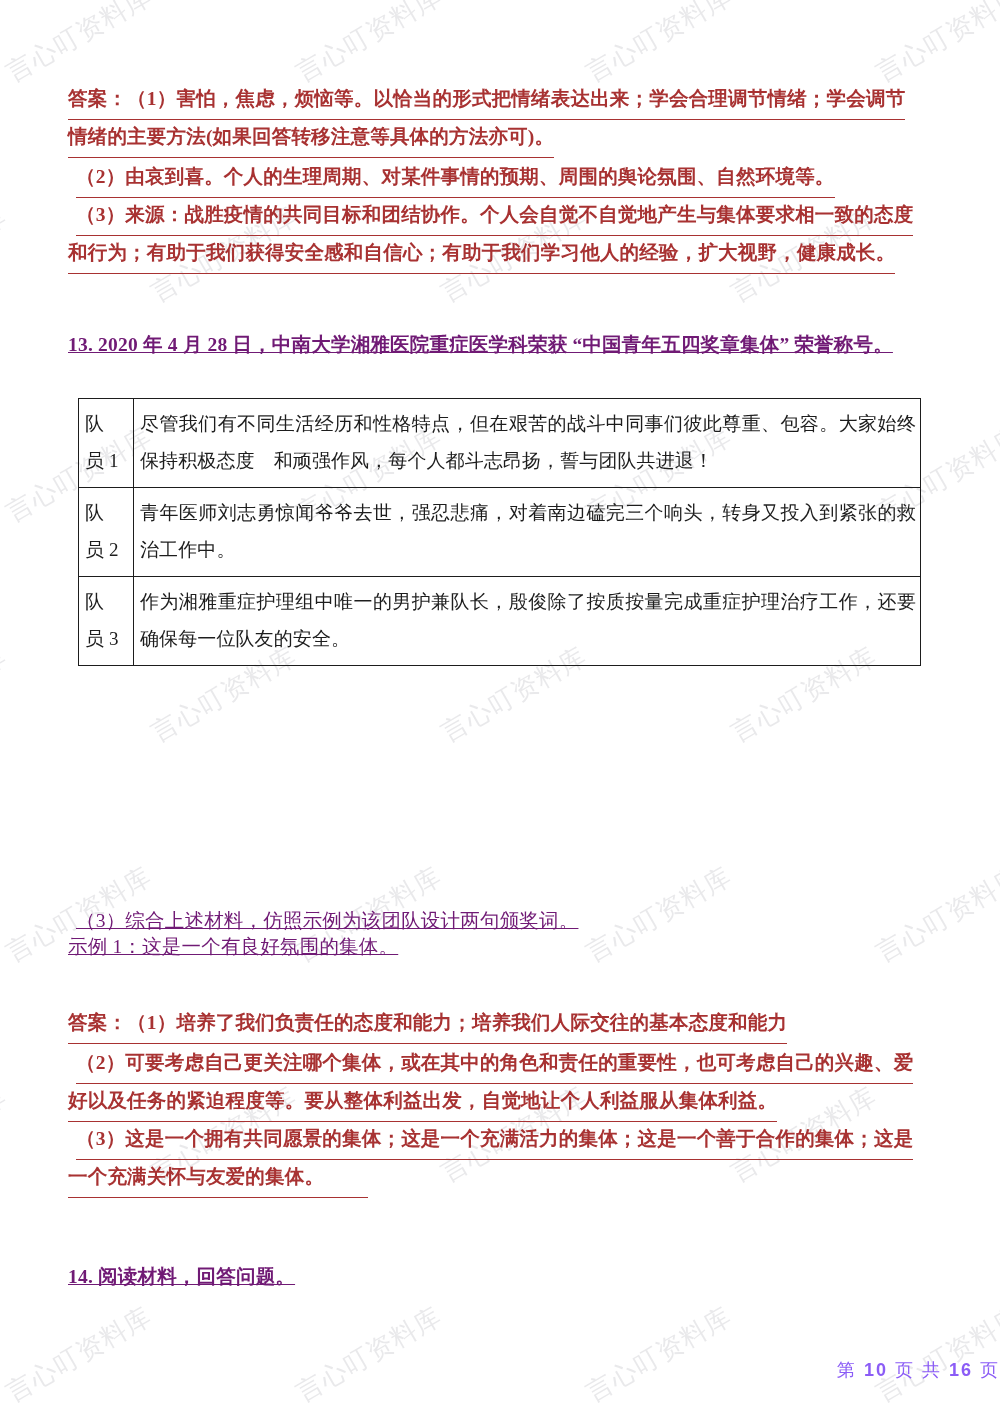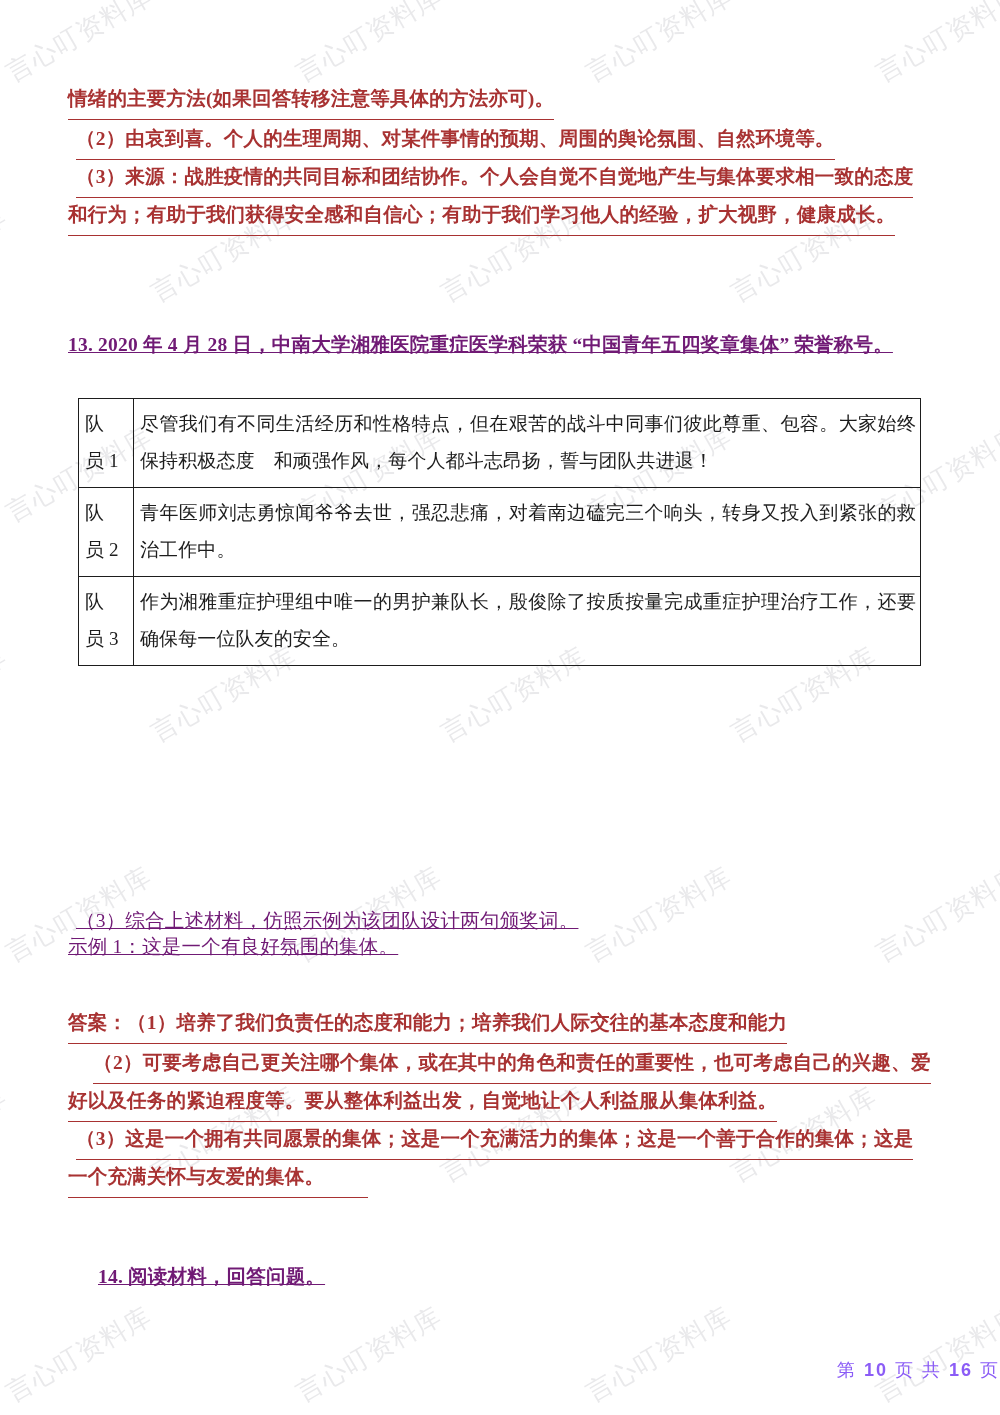--- a/index.html
+++ b/index.html
@@ -149,20 +149,21 @@
     <span class="wm" style="left: 725px; top: 1160px;">言心叮资料库</span>
     <span class="wm" style="left: 0px; top: 1380px;">言心叮资料库</span>
     <span class="wm" style="left: 290px; top: 1380px;">言心叮资料库</span>
     <span class="wm" style="left: 580px; top: 1380px;">言心叮资料库</span>
     <span class="wm" style="left: 870px; top: 1380px;">言心叮资料库</span>
   </div>
 
 <div id="page">
 
   <div class="blk" style="left:68px; top:80px; width:870px;">
+    <div style="height:38px;"><span class="ans-line">答案：（1）害怕，焦虑，烦恼等。以恰当的形式把情绪表达出来；学会合理调节情绪；学会调节</span></div>
     <div style="height:40px;"><span class="ans-line">情绪的主要方法(如果回答转移注意等具体的方法亦可)。</span></div>
     <div style="height:38px; padding-left:8px;"><span class="ans-line">（2）由哀到喜。个人的生理周期、对某件事情的预期、周围的舆论氛围、自然环境等。</span></div>
     <div style="height:38px; padding-left:8px;"><span class="ans-line">（3）来源：战胜疫情的共同目标和团结协作。个人会自觉不自觉地产生与集体要求相一致的态度</span></div>
     <div style="height:38px;"><span class="ans-line">和行为；有助于我们获得安全感和自信心；有助于我们学习他人的经验，扩大视野，健康成长。</span></div>
   </div>
 
   <div class="blk" style="left:68px; top:326px; width:880px;">
     <div class="q-line bold">13. 2020 年 4 月 28 日，中南大学湘雅医院重症医学科荣获 “中国青年五四奖章集体” 荣誉称号。</div>
   </div>
 
@@ -187,27 +188,27 @@
   </table>
 
 
 
   <div class="blk q-line" style="left:76px; top:884px; width:880px;margin-top:18px;">（3）综合上述材料，仿照示例为该团队设计两句颁奖词。</div>
 
   <div class="blk q-line" style="left:68px; top:928px; width:880px;">示例 1：这是一个有良好氛围的集体。</div>
 
   <div class="blk" style="left:68px; top:1004px; width:880px;">
     <div style="height:40px;"><span class="ans-line">答案：（1）培养了我们负责任的态度和能力；培养我们人际交往的基本态度和能力</span></div>
-    <div style="height:38px; padding-left:8px;text-align:center;"><span class="ans-line">（2）可要考虑自己更关注哪个集体，或在其中的角色和责任的重要性，也可考虑自己的兴趣、爱</span></div>
+    <div style="height:38px; padding-left:8px;"><span class="ans-line">（2）可要考虑自己更关注哪个集体，或在其中的角色和责任的重要性，也可考虑自己的兴趣、爱</span></div>
     <div style="height:38px;"><span class="ans-line">好以及任务的紧迫程度等。要从整体利益出发，自觉地让个人利益服从集体利益。</span></div>
     <div style="height:38px; padding-left:8px;"><span class="ans-line">（3）这是一个拥有共同愿景的集体；这是一个充满活力的集体；这是一个善于合作的集体；这是</span></div>
     <div style="height:38px;"><span class="ans-line" style="padding-right:44px;">一个充满关怀与友爱的集体。</span></div>
   </div>
 
-  <div class="blk q-line bold" style="left:68px; top:1258px; width:600px;margin-left:30px;">14. 阅读材料，回答问题。</div>
+  <div class="blk q-line bold" style="left:68px; top:1258px; width:600px;">14. 阅读材料，回答问题。</div>
 
   <div id="page-footer">
     <span>第</span>
     <span class="num">10</span>
     <span>页 共</span>
     <span class="num">16</span>
     <span>页</span>
   </div>
 
 </div>

